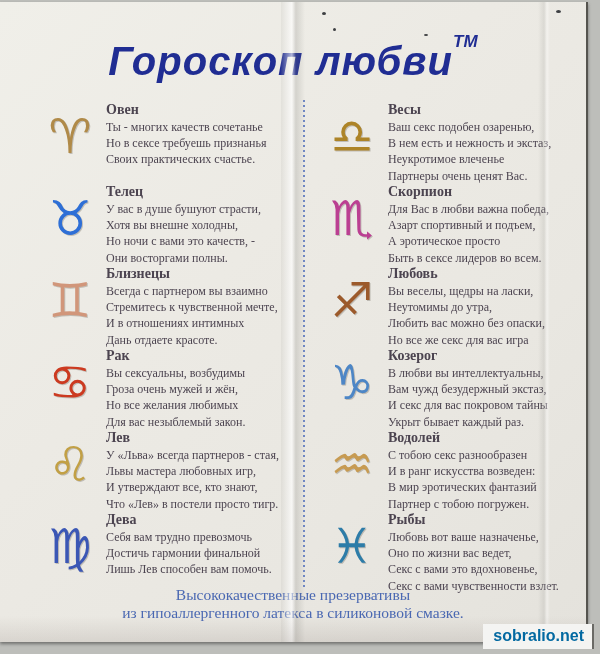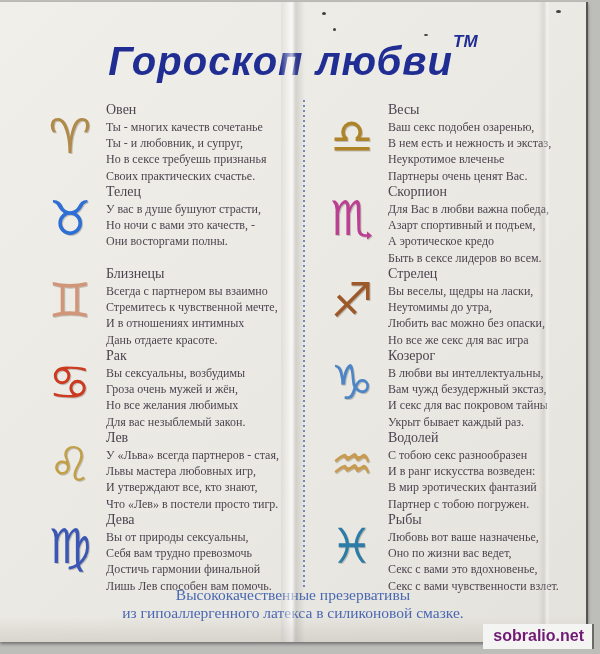--- a/index.html
+++ b/index.html
@@ -55,37 +55,37 @@
   .section{display:flex;height:82px;align-items:flex-start;}
   .icon-cell{
     width:72px;flex:0 0 72px;height:76px;display:flex;align-items:center;justify-content:center;
   }
   .glyph{
     font-family:"DejaVu Sans",sans-serif;font-size:48px;line-height:60px;
     text-shadow:1px 1px 0 rgba(60,50,40,.25);
   }
   .text-block{padding-top:4px;}
   .sign-name{
-    font-size:14px;color:#4c4450;line-height:16px;margin-bottom:1px;
+    font-size:14px;color:#4c4450;line-height:16px;margin-bottom:1px;font-weight:bold;
   }
   .verse-line{
     font-size:12px;color:#4c4450;line-height:16.2px;white-space:nowrap;
   }
 
   
   .footer-note{
     position:absolute;left:0;top:584px;width:586px;text-align:center;
     color:#4a68b2;font-size:15.5px;line-height:17.5px;font-family:"Liberation Serif",serif;
   }
 
   
   .watermark{
     position:absolute;right:6px;bottom:5px;background:#f4f4f2;
     padding:3px 8px 4px 10px;border-right:2px solid #6a6a66;
-    font-family:"Liberation Sans",sans-serif;font-weight:bold;font-size:16px;color:#701a75;
+    font-family:"Liberation Sans",sans-serif;font-weight:bold;font-size:16px;color:#0369a1;
   }
 </style>
 </head>
 <body>
 
 <div class="scan">
   <div class="paper">
 
     <div class="title-row">
       <span>Гороскоп любви</span><sup>ТМ</sup>
@@ -94,35 +94,35 @@
     <div class="content">
       <div class="col left" id="col-left">
   <div class="section">
     <div class="icon-cell">
       <span class="glyph" style="color: rgb(176, 138, 72);">♈</span>
     </div>
     <div class="text-block">
       <div class="sign-name">Овен</div>
       <div class="verse">
                 <div class="verse-line">Ты - многих качеств сочетанье</div>
-                <div class="verse-line">Ты - и любовник, и супруг,</div>
                 <div class="verse-line">Но в сексе требуешь признанья</div>
                 <div class="verse-line">Своих практических счастье.</div>
               </div>
     </div>
   </div>
 
   <div class="section">
     <div class="icon-cell">
       <span class="glyph" style="color: rgb(46, 111, 214);">♉</span>
     </div>
     <div class="text-block">
       <div class="sign-name">Телец</div>
       <div class="verse">
                 <div class="verse-line">У вас в душе бушуют страсти,</div>
+                <div class="verse-line">Хотя вы внешне холодны,</div>
                 <div class="verse-line">Но ночи с вами  это качеств, -</div>
                 <div class="verse-line">Они восторгами полны.</div>
               </div>
     </div>
   </div>
 
   <div class="section">
     <div class="icon-cell">
       <span class="glyph" style="color: rgb(209, 150, 122);">♊</span>
     </div>
@@ -167,21 +167,20 @@
     </div>
   </div>
 
   <div class="section">
     <div class="icon-cell">
       <span class="glyph" style="color: rgb(59, 87, 181);">♍</span>
     </div>
     <div class="text-block">
       <div class="sign-name">Дева</div>
       <div class="verse">
-                <div class="verse-line">Вы от природы сексуальны,</div>
                 <div class="verse-line">Себя вам трудно превозмочь</div>
                 <div class="verse-line">Достичь гармонии финальной</div>
                 <div class="verse-line">Лишь Лев способен вам помочь.</div>
               </div>
     </div>
   </div>
 </div>
       <div class="divider"></div>
       <div class="col right" id="col-right">
   <div class="section">
@@ -201,32 +200,32 @@
 
   <div class="section">
     <div class="icon-cell">
       <span class="glyph" style="color: rgb(187, 63, 146);">♏</span>
     </div>
     <div class="text-block">
       <div class="sign-name">Скорпион</div>
       <div class="verse">
                 <div class="verse-line">Для Вас в любви важна победа,</div>
                 <div class="verse-line">Азарт спортивный и подъем,</div>
-                <div class="verse-line">А эротическое кредо</div>
+                <div class="verse-line">А эротическое просто</div>
                 <div class="verse-line">Быть в сексе лидеров во всем.</div>
               </div>
     </div>
   </div>
 
   <div class="section">
     <div class="icon-cell">
       <span class="glyph" style="color: rgb(156, 90, 43);">♐</span>
     </div>
     <div class="text-block">
-      <div class="sign-name">Стрелец</div>
+      <div class="sign-name">Любовь</div>
       <div class="verse">
                 <div class="verse-line">Вы веселы, щедры на ласки,</div>
                 <div class="verse-line">Неутомимы до утра,</div>
                 <div class="verse-line">Любить вас можно без опаски,</div>
                 <div class="verse-line">Но все же секс для вас  игра</div>
               </div>
     </div>
   </div>
 
   <div class="section">

